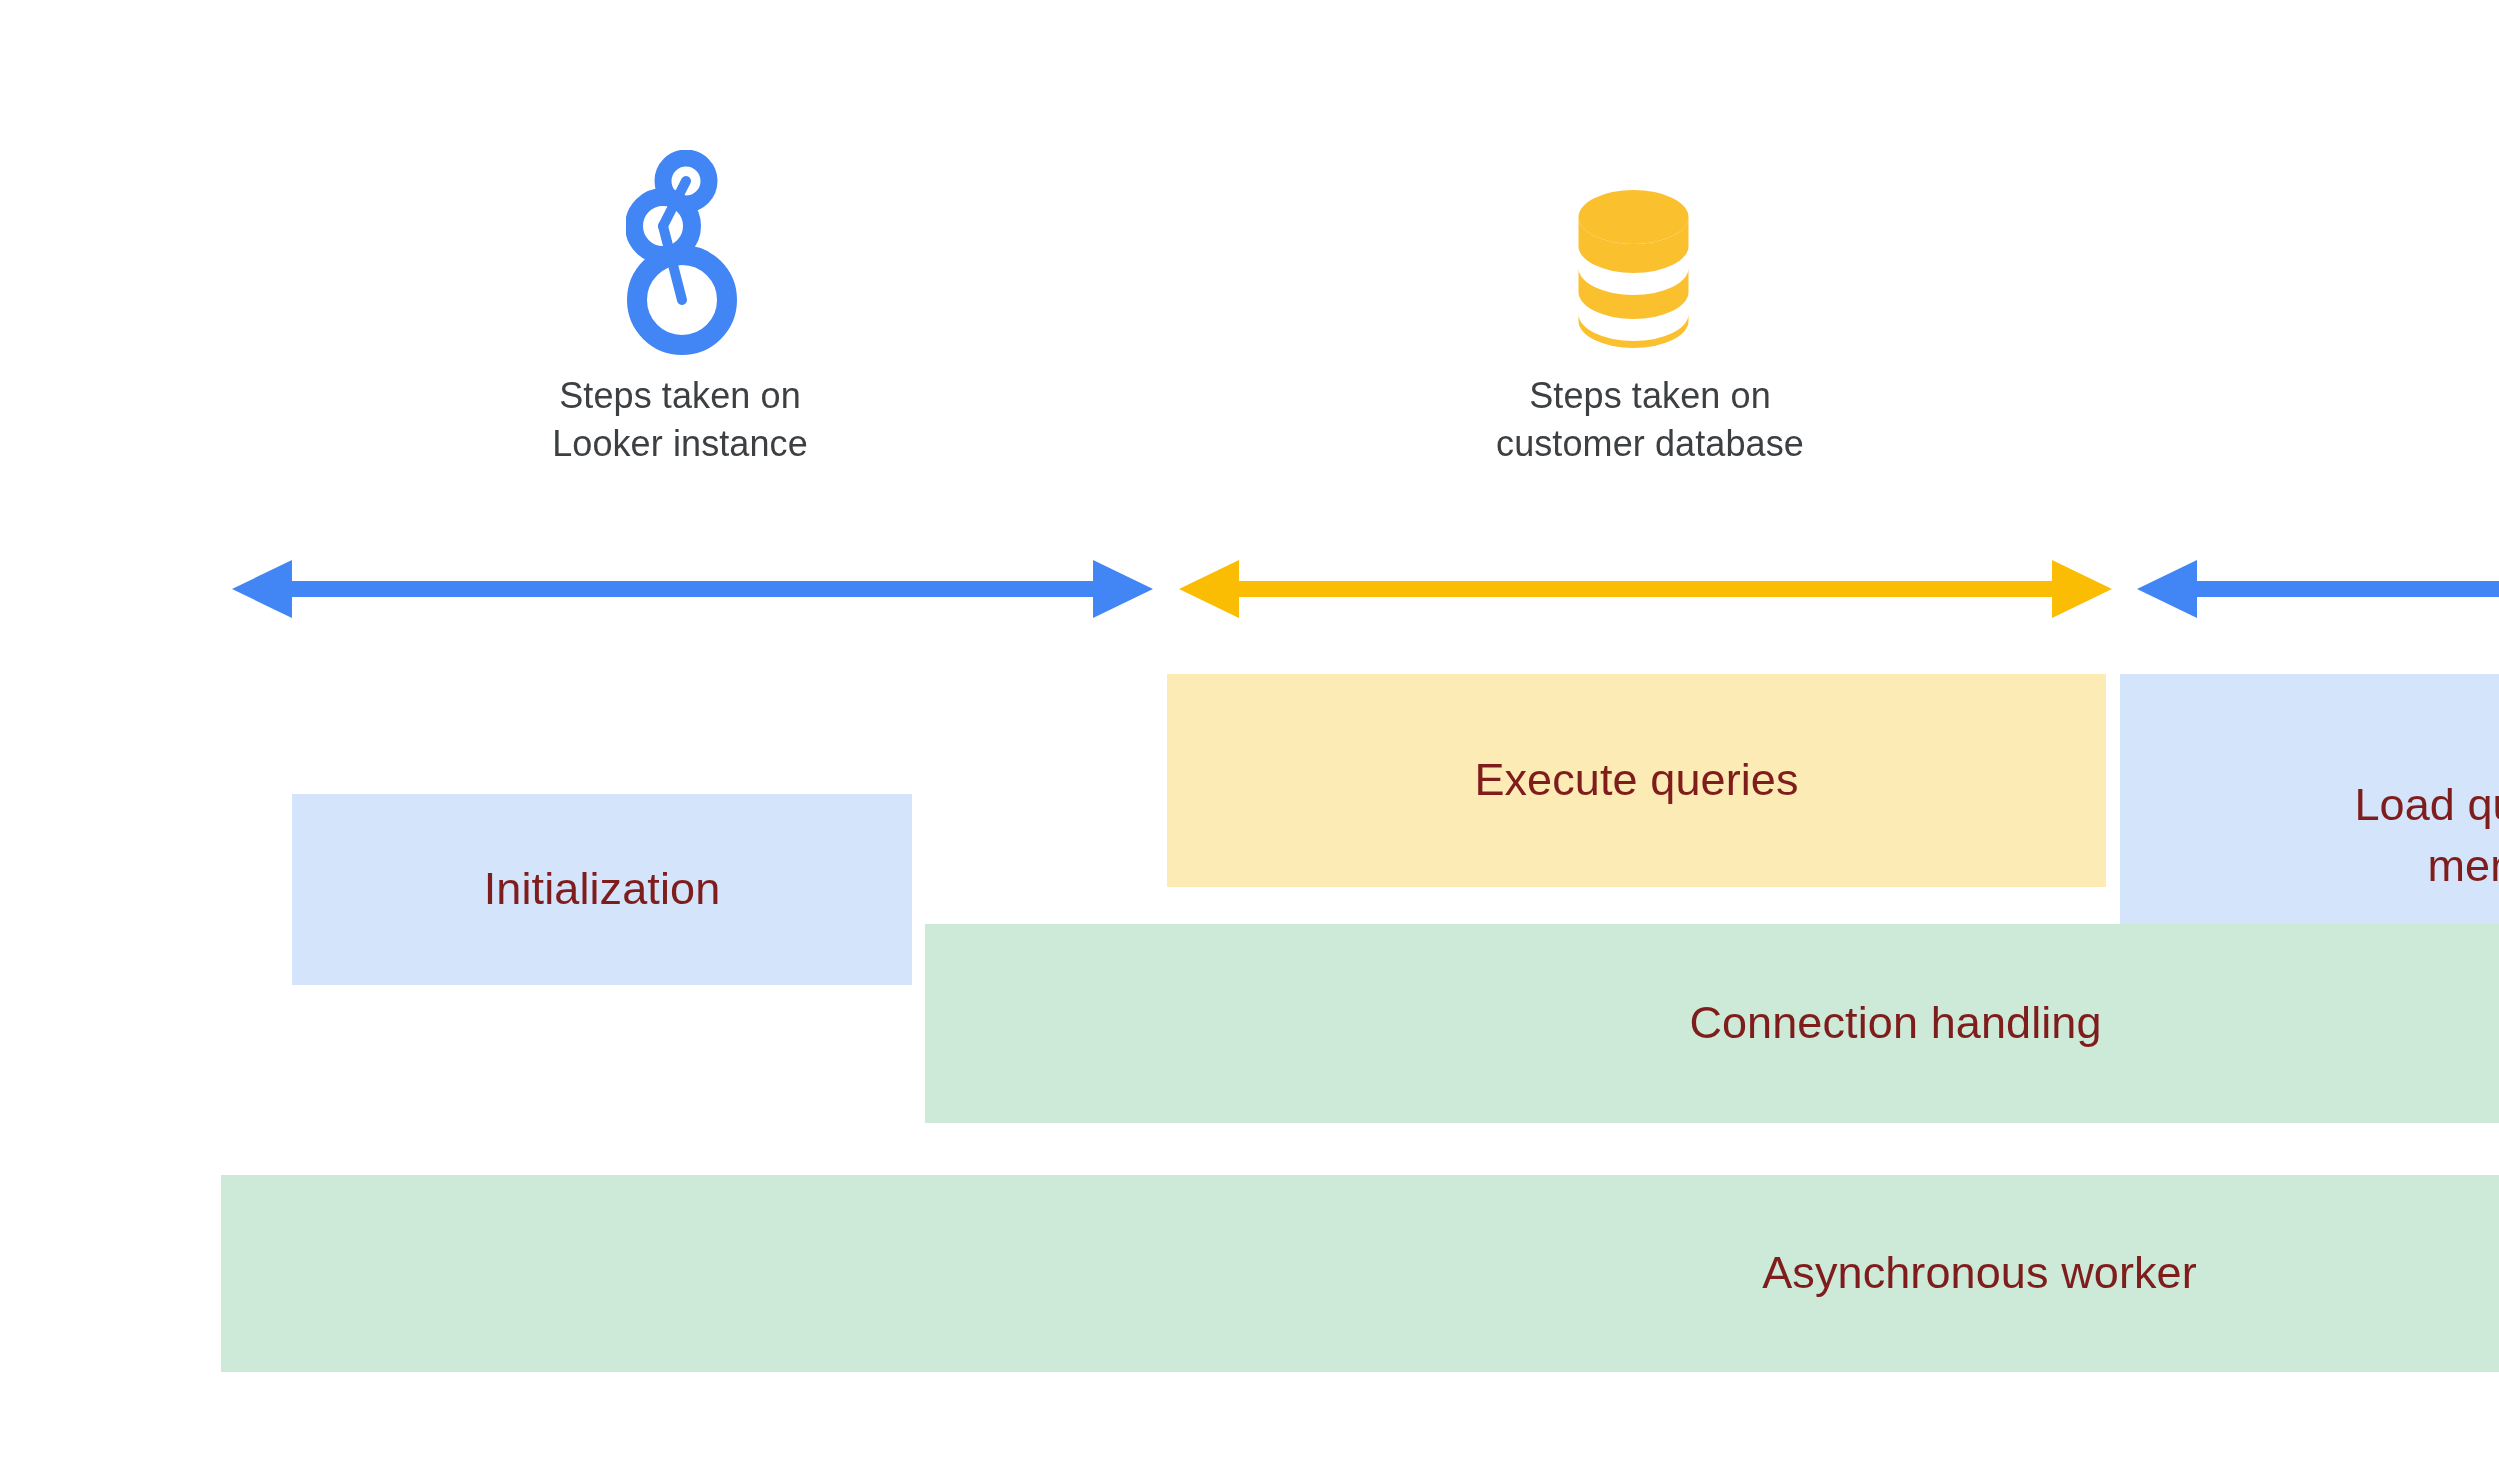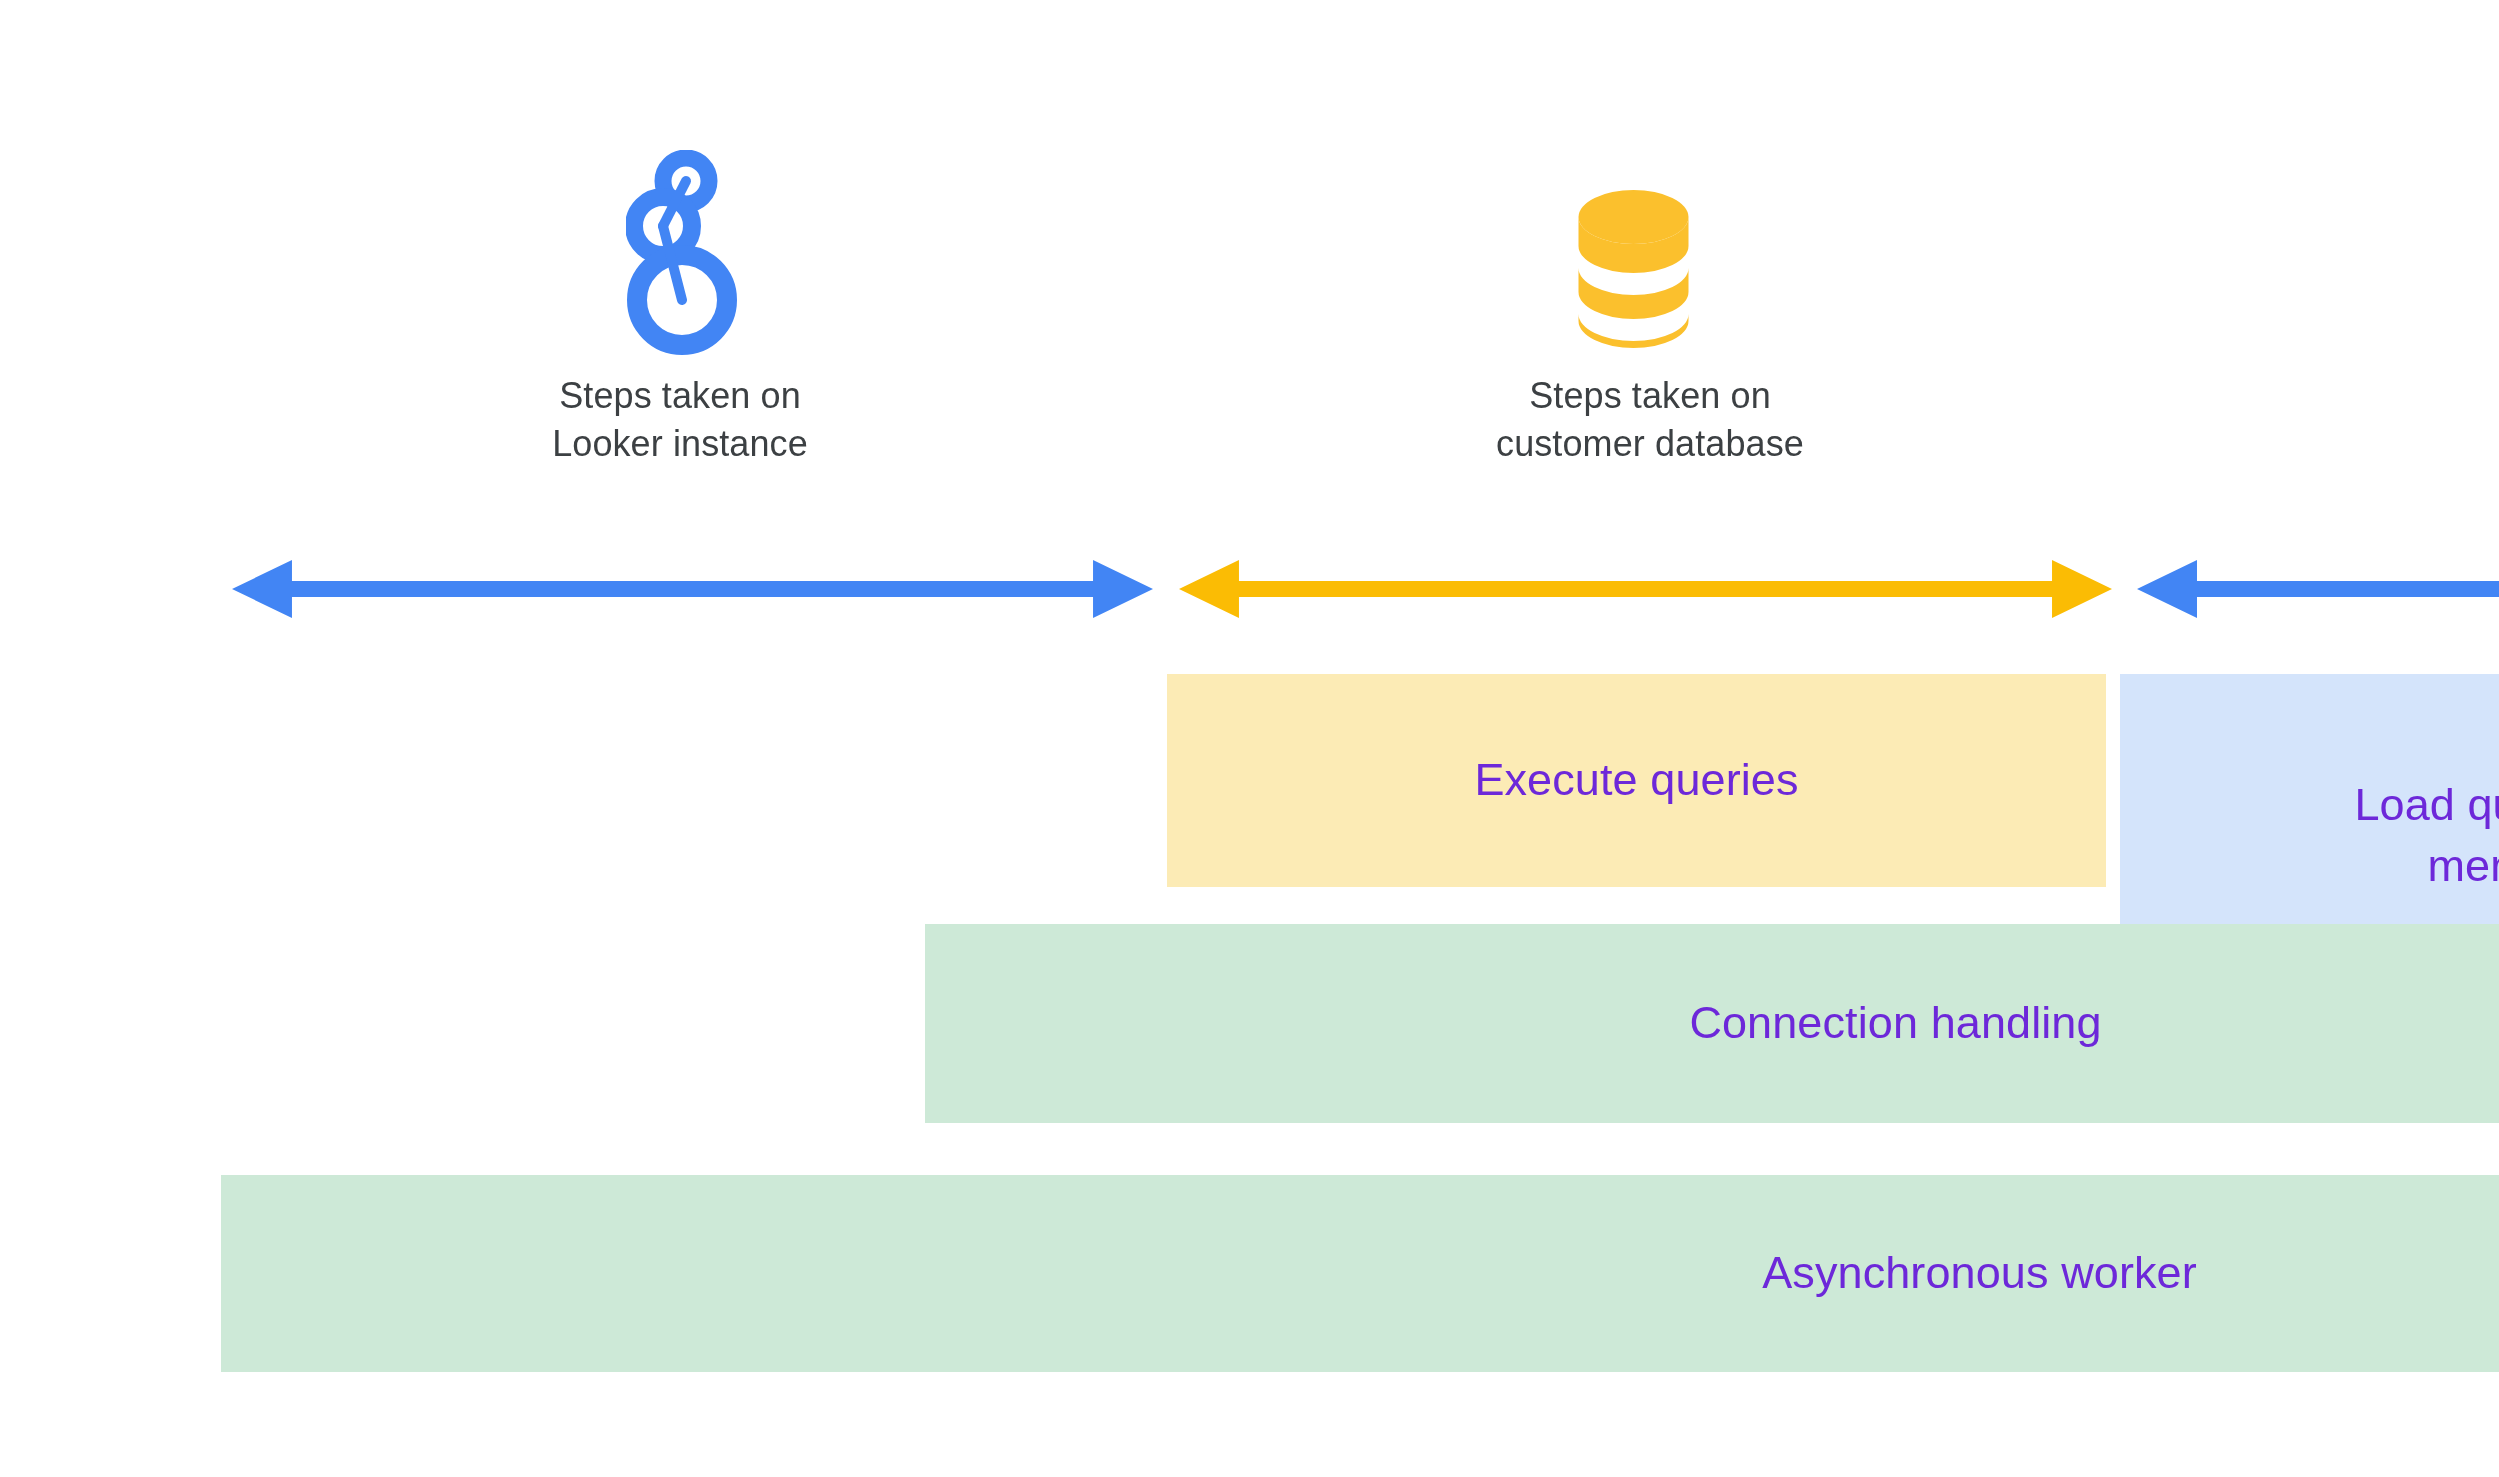--- a/index.html
+++ b/index.html
@@ -42,21 +42,21 @@
   }
   .arrow svg { display: block; width: 100%; height: 100%; }
 
   
   .box {
     position: absolute;
     display: flex;
     align-items: center;
     justify-content: center;
     text-align: center;
-    color: #6d28d9;
+    color: #7f1d1d;
     font-size: 45px;
     line-height: 1.34;
     letter-spacing: 0.1px;
     box-sizing: border-box;
     padding: 0 16px;
     white-space: pre-line;
   }
   .box.blue   { background: #d4e4fb; }
   .box.yellow { background: #fcebb5; }
   .box.green  { background: #cde9d7; }
@@ -109,19 +109,20 @@
     <svg viewBox="0 0 3182 120" preserveAspectRatio="none" xmlns="http://www.w3.org/2000/svg">
       <path d="M0 60 L120 2 L120 44 L3062 44 L3062 2 L3182 60 L3062 118 L3062 76 L120 76 L120 118 Z" fill="#4285f4"></path>
     </svg>
   </div>
 
   <div class="box yellow" style="left:1167px; top:674px; width:939px; height:213px;">Execute queries</div>
 
   <div class="box blue" style="left:2120px; top:674px; width:778px; height:323px;">Load queries in
 memory</div>
 
+  <div class="box blue" style="left:292px; top:794px; width:620px; height:191px;">Initialization</div>
 
   <div class="box green" style="left:925px; top:924px; width:1941px; height:199px;">Connection handling</div>
 
   <div class="box green" style="left:221px; top:1175px; width:3517px; height:197px;">Asynchronous worker</div>
 
 </div>
 
 
 </body></html>

